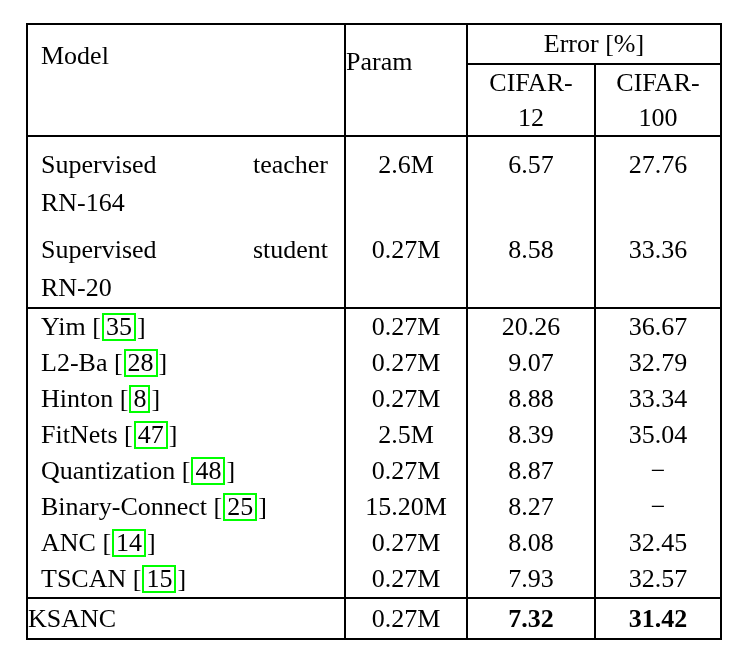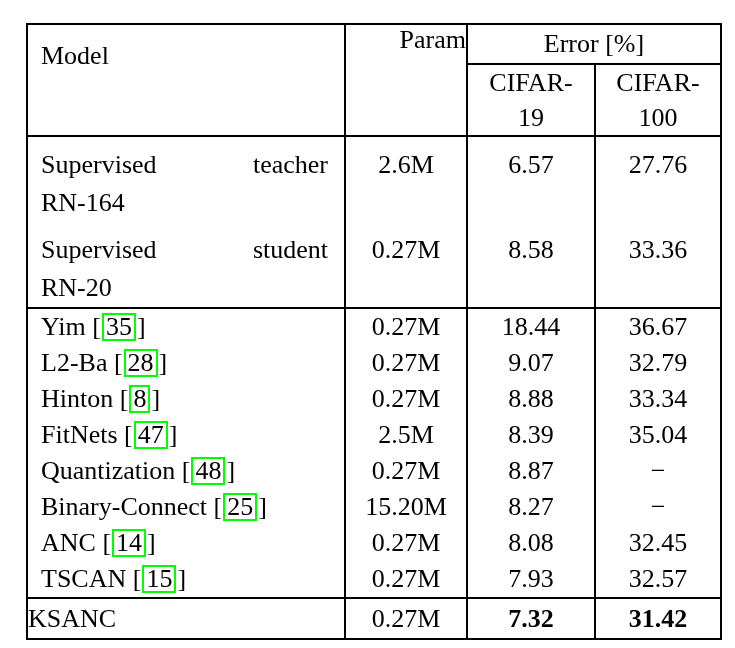--- a/index.html
+++ b/index.html
@@ -45,22 +45,23 @@
   
   thead { border-bottom: 2px solid #000000; }
   tr.hdr-top { height: 40px; }
   tr.hdr-sub { height: 70px; }
   th.model-h {
     text-align: left;
     vertical-align: top;
     padding: 16px 0 0 13px;
   }
   th.param-h {
-    text-align: right;
+    text-align: left;
     vertical-align: top;
+    padding-top: 22px;
   }
   th.error-h {
     text-align: center;
     vertical-align: middle;
     border-bottom: 2px solid #000000;
   }
   th.cifar-h {
     text-align: center;
     vertical-align: middle;
     line-height: 35px;
@@ -118,21 +119,21 @@
   </colgroup>
   <thead>
     <tr class="hdr-top">
       <th rowspan="2" class="model-h vr">Model</th>
       <th rowspan="2" class="param-h vr">Param</th>
       <th colspan="2" class="error-h">Error [%]</th>
     </tr>
     <tr class="hdr-sub">
       <th class="cifar-h vr">
         <div>CIFAR-</div>
-        <div>19</div>
+        <div>12</div>
       </th>
       <th class="cifar-h">
         <div>CIFAR-</div>
         <div>100</div>
       </th>
     </tr>
   </thead>
 
   <tbody class="sec1">
     <tr>
@@ -160,21 +161,21 @@
       <td class="num">33.36</td>
     </tr>
   </tbody>
 
   <tbody class="sec2">
     <tr>
       <td class="model-cell vr"><span>Yim</span>
         <span><span>[</span><span class="cite-box">35</span><span>]</span></span>
       </td>
       <td class="num vr">0.27M</td>
-      <td class="num vr">18.44</td>
+      <td class="num vr">20.26</td>
       <td class="num">36.67</td>
     </tr>
     <tr>
       <td class="model-cell vr"><span>L2-Ba</span>
         <span><span>[</span><span class="cite-box">28</span><span>]</span></span>
       </td>
       <td class="num vr">0.27M</td>
       <td class="num vr">9.07</td>
       <td class="num">32.79</td>
     </tr>

